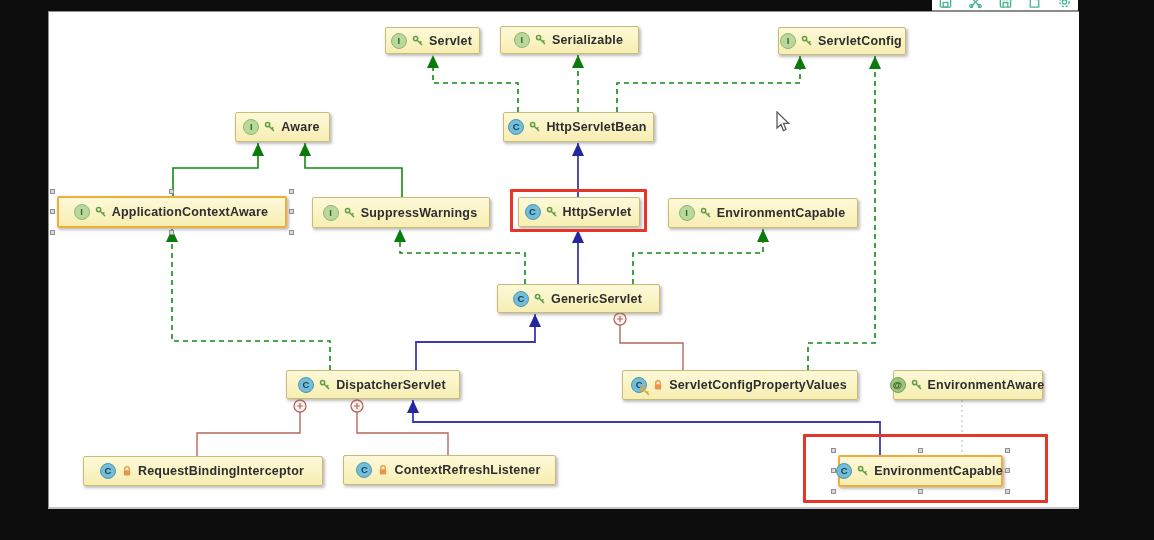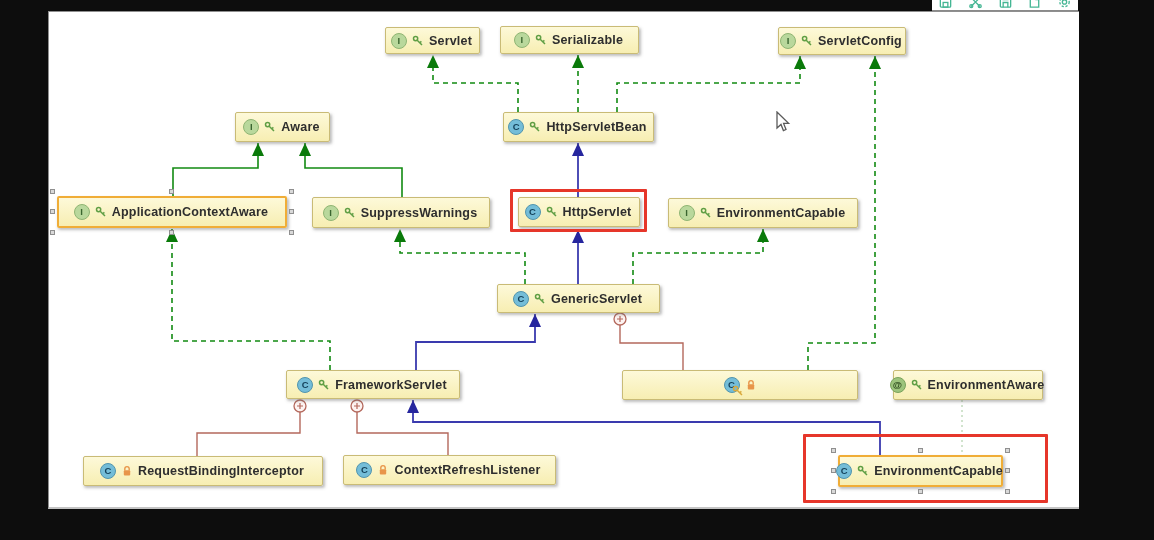--- a/index.html
+++ b/index.html
@@ -176,31 +176,32 @@
           <path d="M5.2 5.2 L10 10 M7.8 7.8 L9.4 6.4" fill="none" stroke="#5f9e44" stroke-width="1.5"></path>
         </svg>
         <span class="node-label">GenericServlet</span>
       </div>
       <div class="node" style="left: 286px; top: 370px; width: 174px; height: 29px;">
         <span class="kind-icon kind-class">C</span>
         <svg width="12" height="12" viewBox="0 0 12 12" class="badge">
           <circle cx="3.6" cy="3.6" r="2.1" fill="none" stroke="#5f9e44" stroke-width="1.5"></circle>
           <path d="M5.2 5.2 L10 10 M7.8 7.8 L9.4 6.4" fill="none" stroke="#5f9e44" stroke-width="1.5"></path>
         </svg>
-        <span class="node-label">FrameworkServlet</span>
+        <span class="node-label">DispatcherServlet</span>
       </div>
       <div class="node" style="left: 622px; top: 370px; width: 236px; height: 30px;">
         <span class="kind-icon kind-class">C<svg width="12" height="12" viewBox="0 0 12 12" class="badge key-overlay">
             <circle cx="3.6" cy="3.6" r="2.1" fill="none" stroke="#d9a93c" stroke-width="1.5"></circle>
             <path d="M5.2 5.2 L10 10 M7.8 7.8 L9.4 6.4" fill="none" stroke="#d9a93c" stroke-width="1.5"></path>
           </svg></span>
         <svg width="12" height="12" viewBox="0 0 12 12" class="badge">
           <path d="M3.8 5.5 V3.8 a2.2 2.2 0 0 1 4.4 0 V5.5" fill="none" stroke="#e8954a" stroke-width="1.4"></path>
           <rect x="2.8" y="5.3" width="6.4" height="5.2" rx="1" fill="#e8954a"></rect>
         </svg>
+        <span class="node-label">ServletConfigPropertyValues</span>
       </div>
       <div class="node" style="left: 893px; top: 370px; width: 150px; height: 30px;">
         <span class="kind-icon kind-annotation">@</span>
         <svg width="12" height="12" viewBox="0 0 12 12" class="badge">
           <circle cx="3.6" cy="3.6" r="2.1" fill="none" stroke="#5f9e44" stroke-width="1.5"></circle>
           <path d="M5.2 5.2 L10 10 M7.8 7.8 L9.4 6.4" fill="none" stroke="#5f9e44" stroke-width="1.5"></path>
         </svg>
         <span class="node-label">EnvironmentAware</span>
       </div>
       <div class="node" style="left: 83px; top: 456px; width: 240px; height: 30px;">

